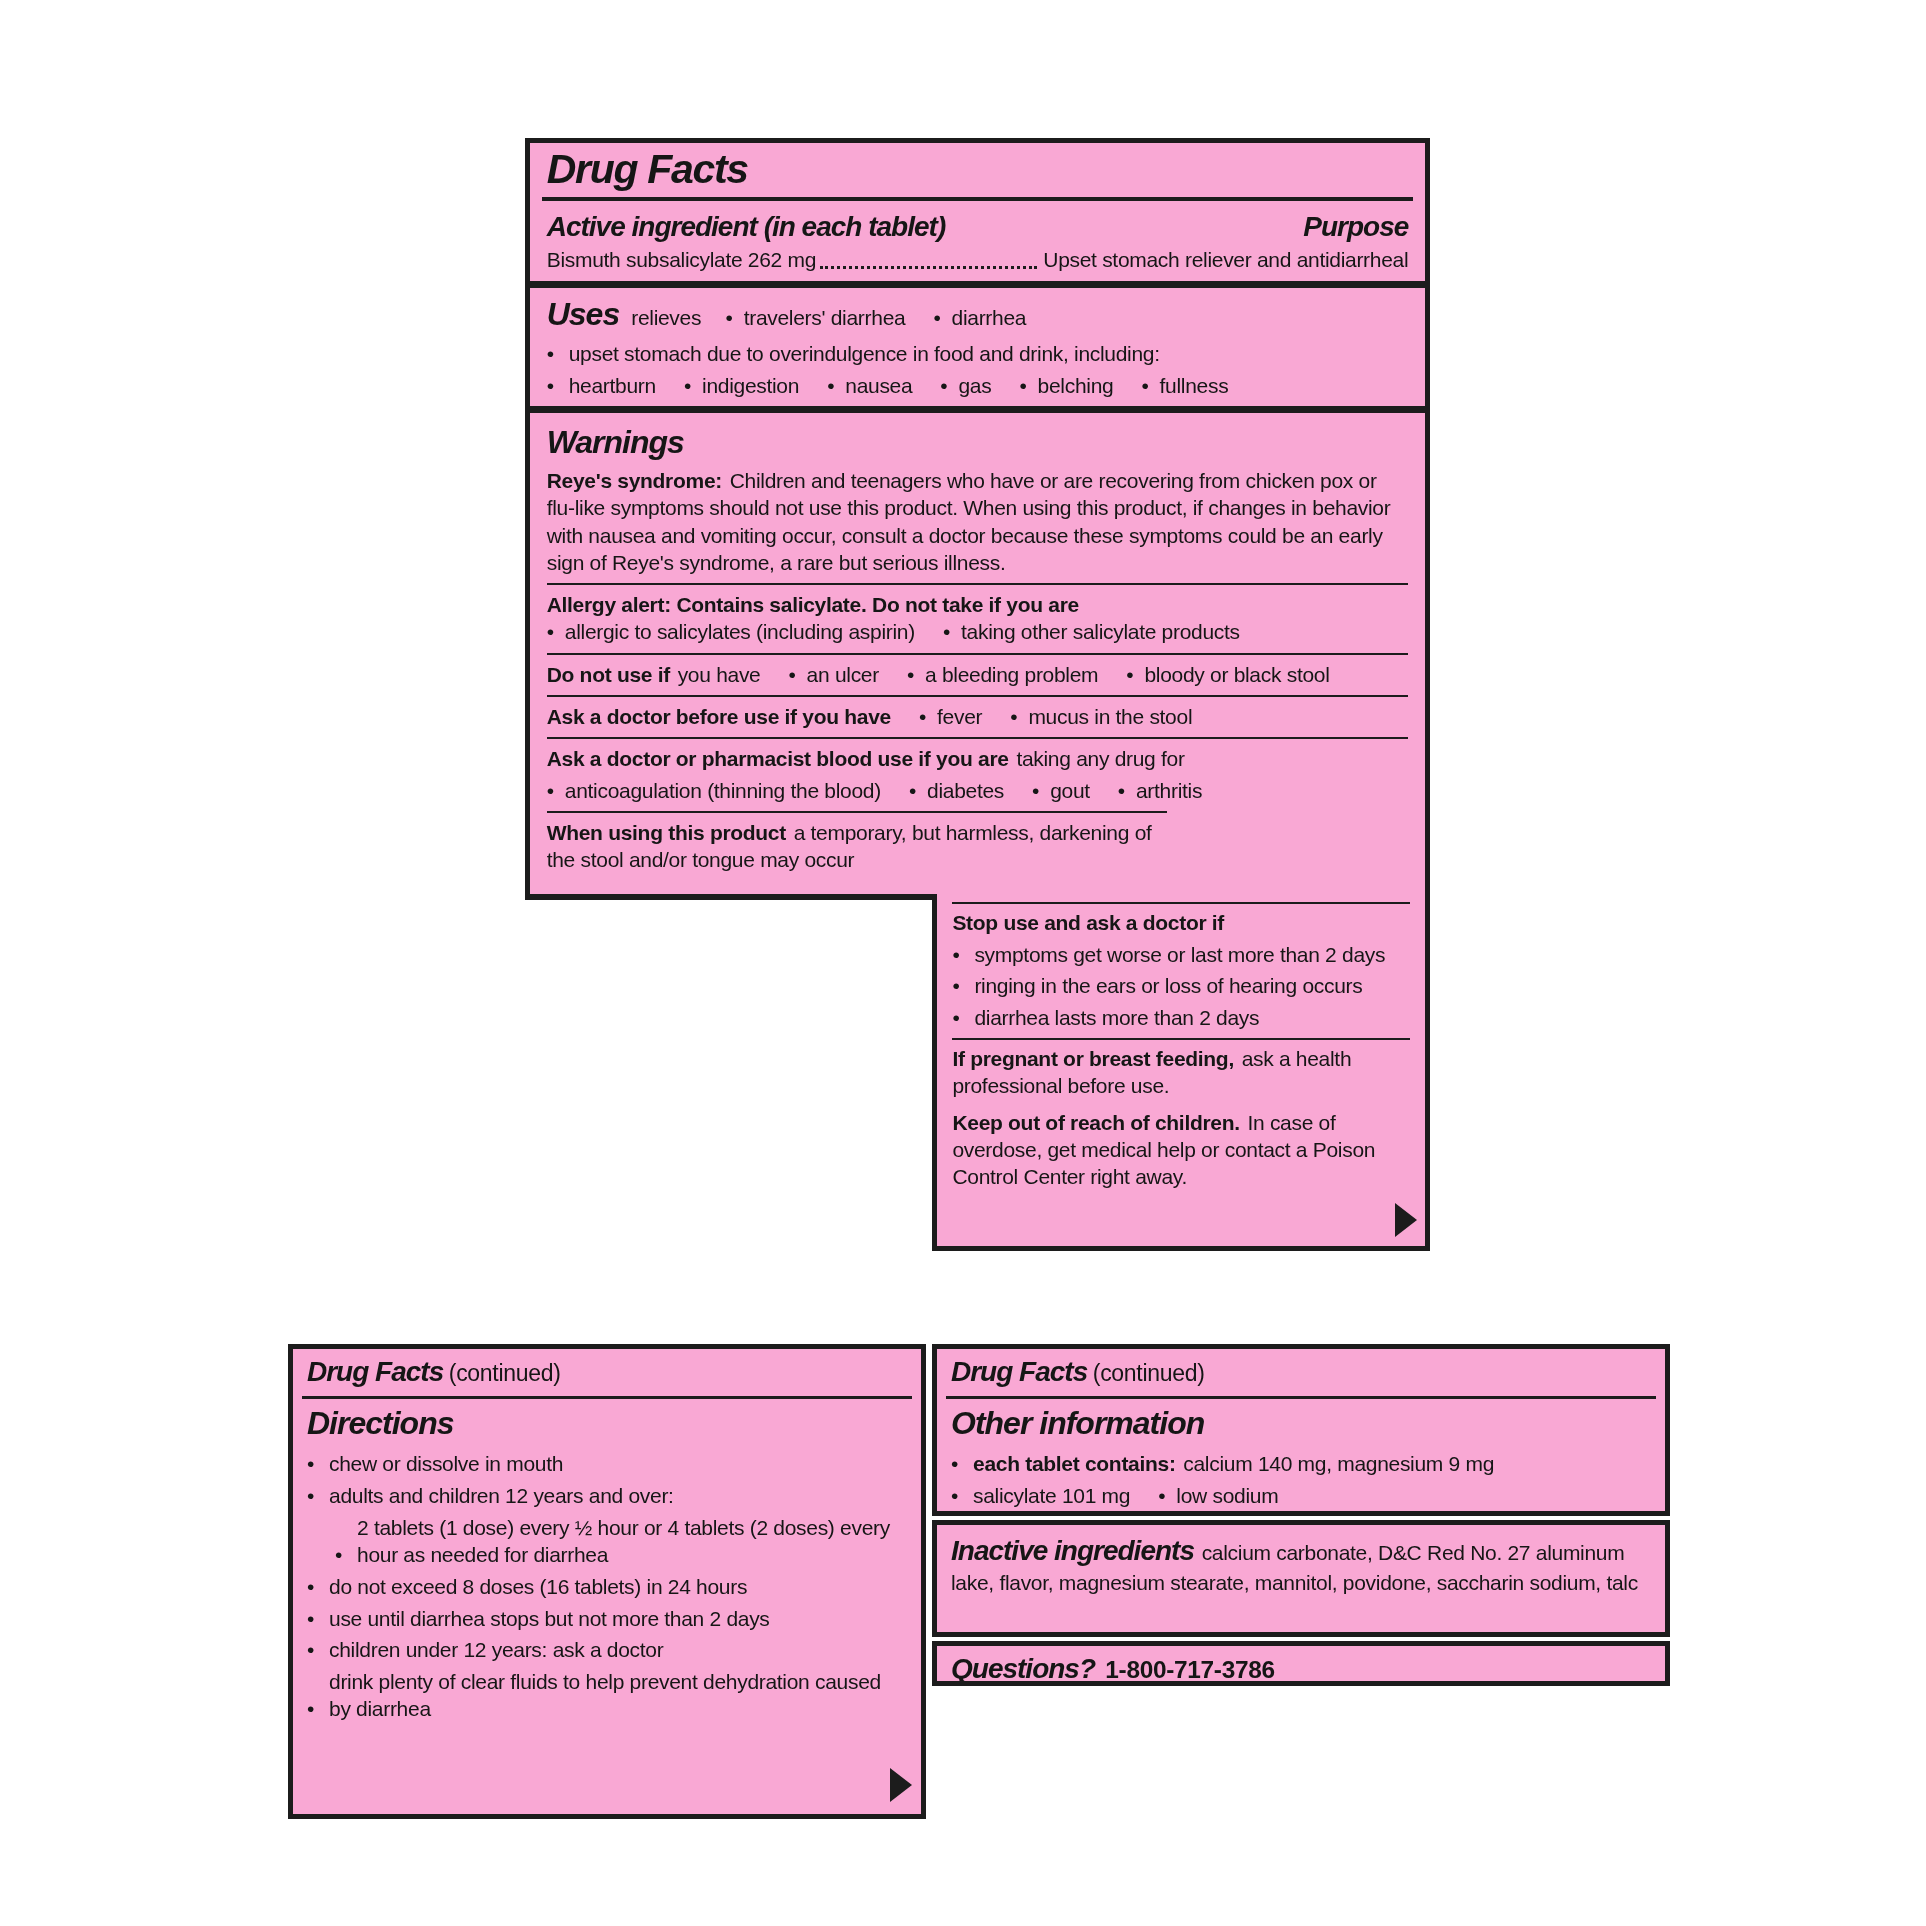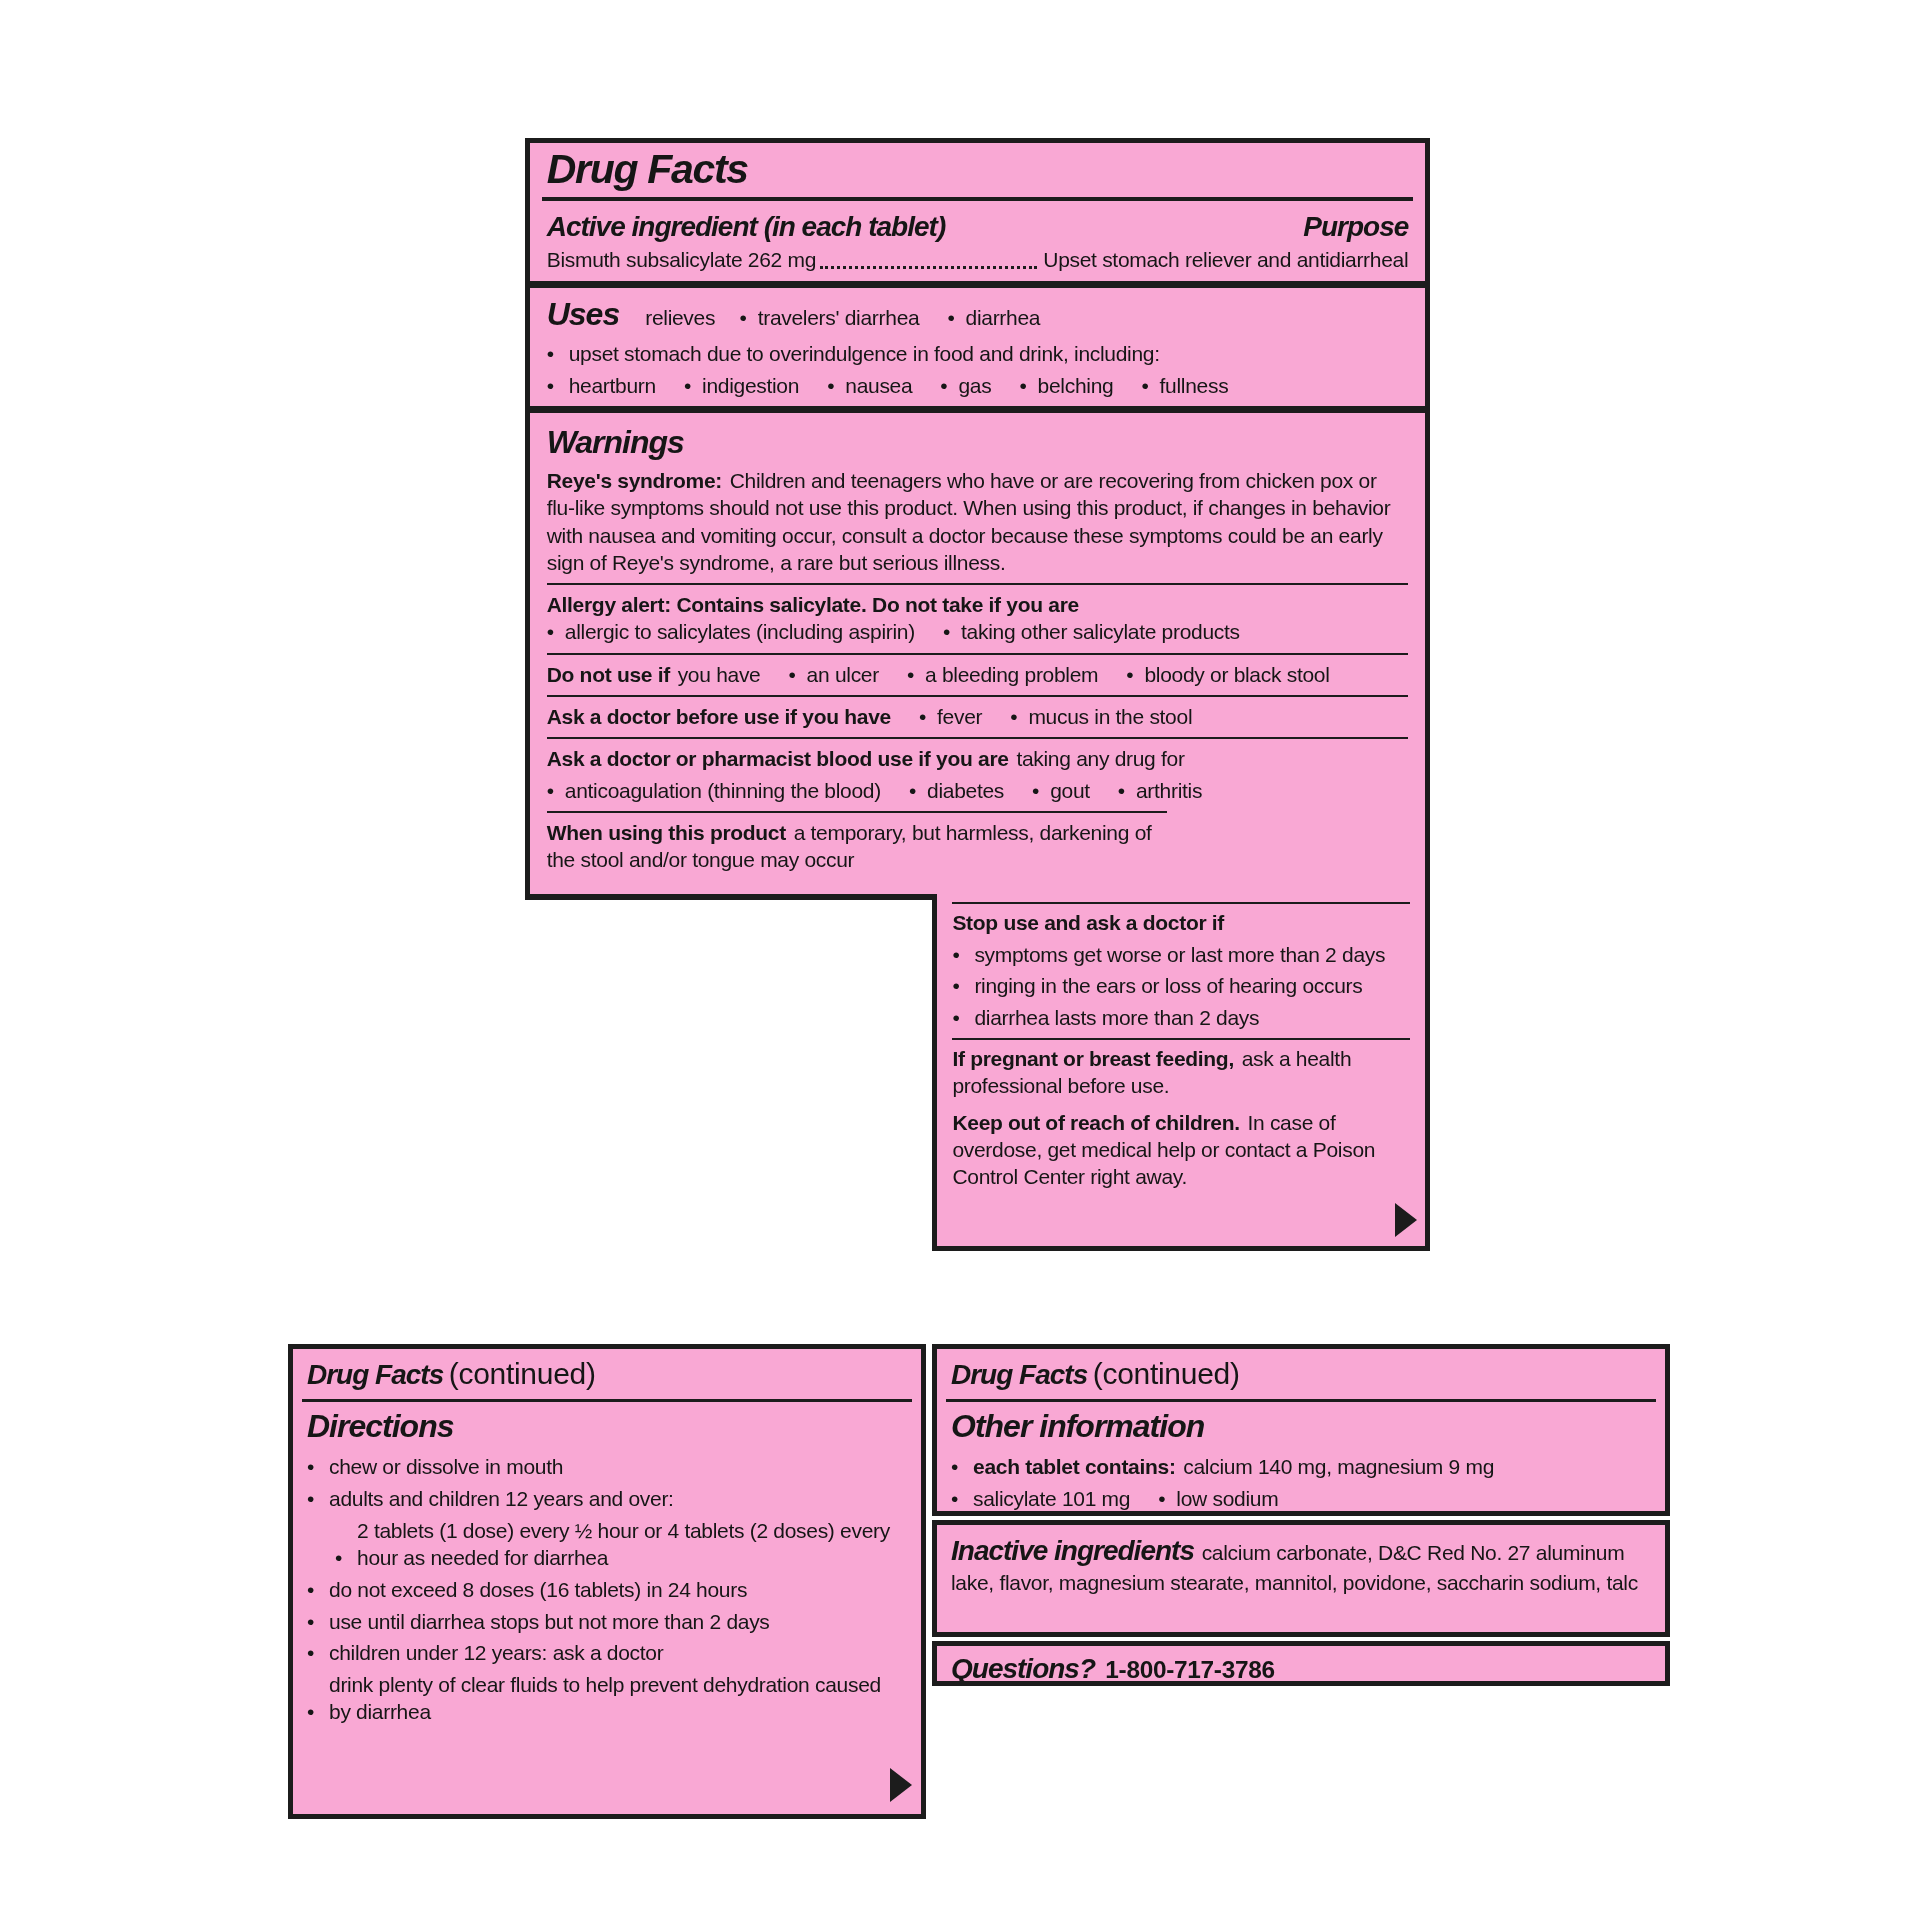--- a/index.html
+++ b/index.html
@@ -18,42 +18,42 @@
   #right-panel  { left: 932px; top: 894px; width: 498px;  height: 357px;  border-top: none; padding: 1.3px 15.4px 0; overflow: hidden; }
   #bl-panel     { left: 288px;  top: 1344px; width: 638px;  height: 475px;  padding: 5.1px 14px 0; overflow: hidden; }
   #br-a         { left: 932px; top: 1344px; width: 738px; height: 172px;  padding: 5.1px 14px 0; overflow: hidden; }
   #br-b         { left: 932px; top: 1520px; width: 738px; height: 117px;  padding: 7.7px 14px 0; overflow: hidden; }
   #br-c         { left: 932px; top: 1641px; width: 738px; height: 45px;   padding: 5.1px 14px 0; overflow: hidden; }
 
   .t1   { font-size: 41px; font-weight: bold; font-style: italic; letter-spacing: -1.3px; line-height: 1.1; }
   .h2   { font-size: 28px; font-weight: bold; font-style: italic; letter-spacing: -1px; }
   .h3   { font-size: 32px; font-weight: bold; font-style: italic; letter-spacing: -1px; }
   .h4   { font-size: 28px; font-weight: bold; font-style: italic; letter-spacing: -1px; }
-  .cont { font-size: 30px; font-weight: normal; font-style: normal; letter-spacing: -0.3px; }
+  .cont { font-size: 23px; font-weight: normal; font-style: normal; letter-spacing: -0.3px; }
   .b    { font-weight: bold; }
 
   .hdr-rule { height: 3.9px; background: #1c1c1c; margin: 5.1px -5.1px 0; }
   .heavy    { height: 7px; background: #1c1c1c; margin: 0 -16.7px; }
   .hairsec  { border-top: 2.6px solid #1c1c1c; }
 
   .pad-sec  { padding: 5.8px 0 7px; }
   .ai-row   { display: flex; justify-content: space-between; align-items: baseline; margin-top: 7.7px; }
   .leader-row { display: flex; align-items: flex-end; margin: 1.3px 0 7.7px; }
   .leader   { flex: 1; border-bottom: 3.2px dotted #1c1c1c; margin: 0 6.4px 5.1px 3.9px; }
 
   .li { display: flex; margin-top: 4.5px; align-items: flex-end; }
   .li::before { content: "\2022"; width: 22px; flex: 0 0 22px; }
   .li > div { flex: 1; }
   .li.sub { margin-left: 28px; }
   .ib { margin-left: 28px; white-space: nowrap; }
   .ib::before { content: "\2022\00a0\00a0"; }
   .ib.first { margin-left: 24.4px; }
   .runin-gap { display: inline-block; width: 7.7px; }
 
-  .uses-line .h3 { margin-right: 26px; }
+  .uses-line .h3 { margin-right: 12px; }
   .warn-head { margin: 2.6px 0 3.9px; }
 
   .rsec { border-top: 2.6px solid #1c1c1c; margin-top: 6.4px; padding-top: 5.1px; }
   .rsec.none { border-top: none; margin-top: 9px; padding-top: 0; }
 
   .tri {
     position: absolute; width: 0; height: 0;
     border-top: 17.3px solid transparent;
     border-bottom: 17.3px solid transparent;
     border-left: 22px solid #1c1c1c;

